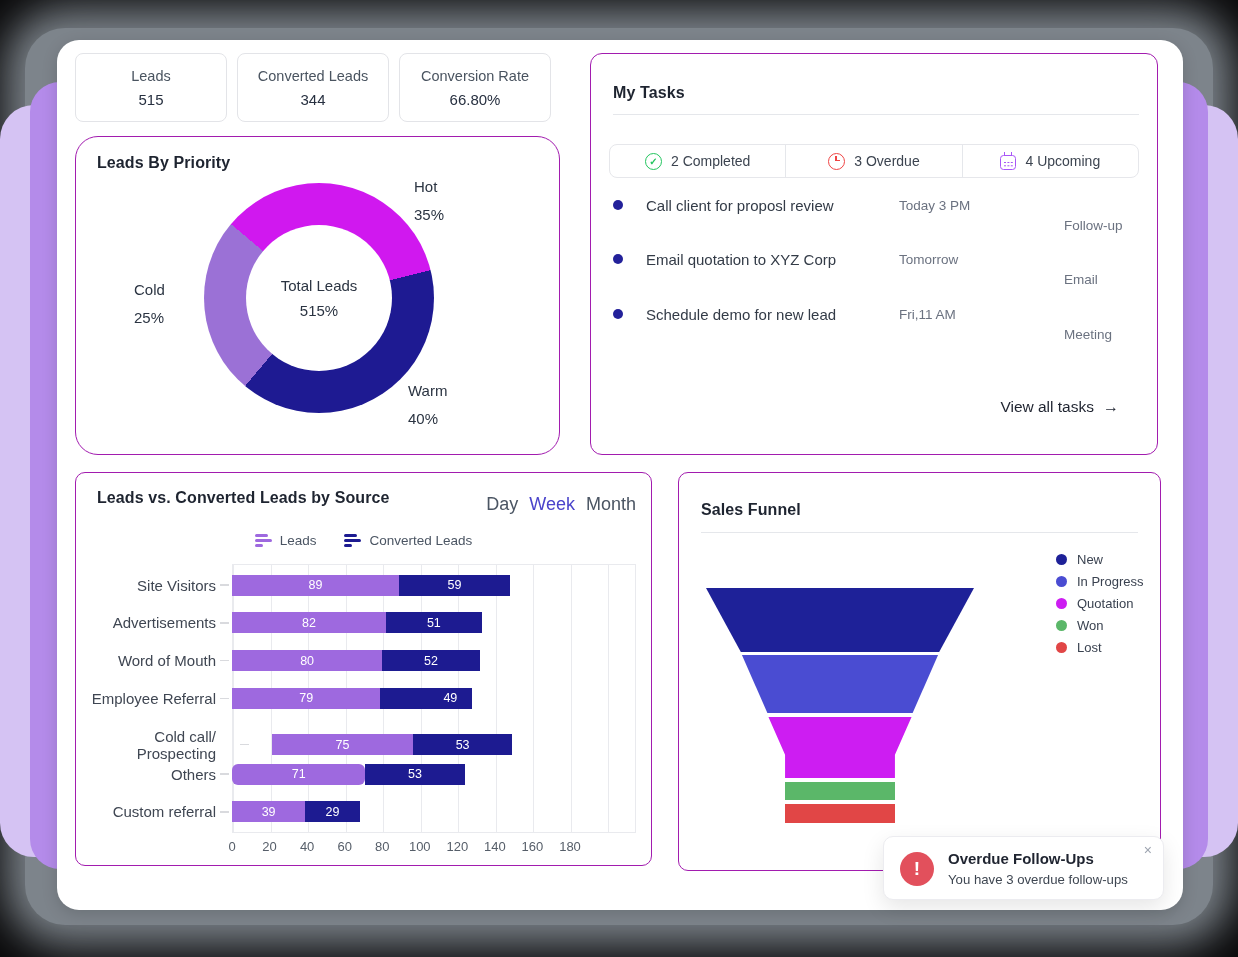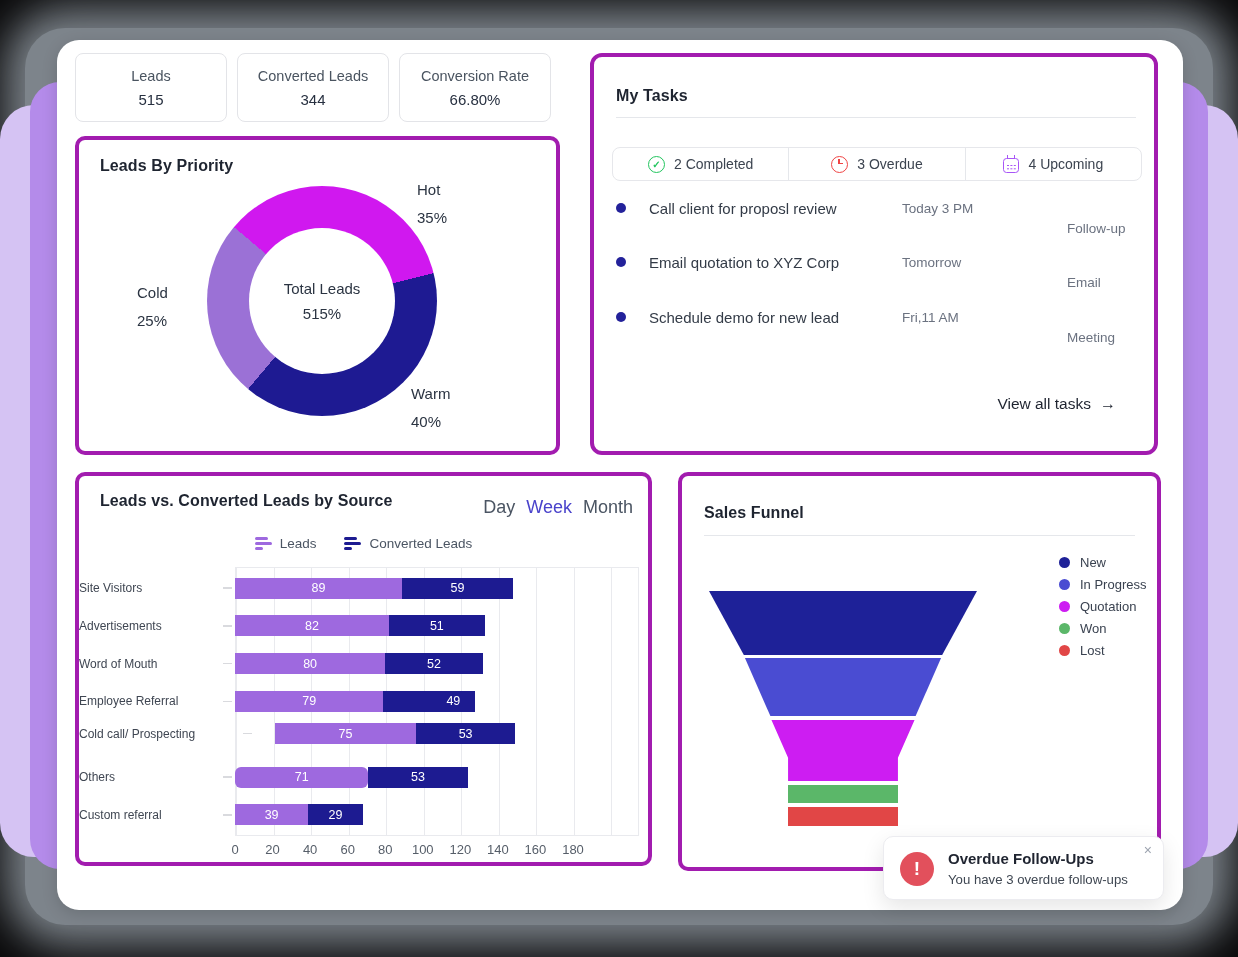--- a/index.html
+++ b/index.html
@@ -7,33 +7,33 @@
   body { background:#0a0a0b; font-family:"Liberation Sans", sans-serif; position:relative; overflow:hidden; }
 
   .halo { position:absolute; left:25px; right:25px; top:28px; bottom:32px; border-radius:40px;
           background:#7d848b; box-shadow:0 0 42px 20px #7d848b; }
   .bg-light { position:absolute; left:0; right:0; top:105px; bottom:100px; border-radius:34px; background:#d5c3f3; }
   .bg-mid   { position:absolute; left:30px; right:30px; top:82px; bottom:88px; border-radius:30px; background:#b48bea; }
 
   .card { position:absolute; left:57px; top:40px; width:1126px; height:870px; background:#ffffff;
           border-radius:22px; box-shadow:0 4px 16px rgba(0,0,0,.15); }
 
-  .panel { position:absolute; background:#fff; border:4px solid #a21caf; border-radius:10px; }
+  .panel { position:absolute; background:#fff; border:1px solid #a21caf; border-radius:10px; }
   .panel-title { font-size:16px; font-weight:700; color:#1e2430; letter-spacing:.1px; }
   .divider { position:absolute; height:1px; background:#e5e7eb; }
 
   
   .stats { position:absolute; left:18px; top:13px; display:flex; gap:10px; }
   .stat-card { width:152px; height:69px; border:1px solid #e3e4e8; border-radius:8px;
                display:flex; flex-direction:column; align-items:center; justify-content:center; gap:7px; background:#fff; }
   .stat-label { font-size:14.5px; color:#4a5460; }
   .stat-value { font-size:15px; color:#273040; }
 
   
-  .priority { left:18px; top:96px; width:485px; height:319px; }
+  .priority { left:18px; top:96px; width:485px; height:319px;border-radius:23px; }
   .priority .panel-title { position:absolute; left:21px; top:17px; }
   .donut { position:absolute; left:128px; top:46px; width:230px; height:230px; border-radius:50%; }
   .donut-hole { position:absolute; left:50%; top:50%; width:146px; height:146px; margin:-73px 0 0 -73px;
                 background:#fff; border-radius:50%; display:flex; flex-direction:column;
                 align-items:center; justify-content:center; gap:8px; }
   .donut-hole span { font-size:15px; color:#2b3442; }
   .slice-label { position:absolute; font-size:15px; color:#2b3442; line-height:28px; }
   .slice-label.hot  { left:338px; top:36px; }
   .slice-label.cold { left:58px;  top:139px; width:76px; }
   .slice-label.warm { left:332px; top:240px; }
@@ -75,21 +75,21 @@
   .periods .selected { color:#4a43cb; font-weight:500; }
   .bar-legend { position:absolute; left:0; right:0; top:60px; display:flex; justify-content:center; gap:28px; }
   .bar-legend .item { display:flex; align-items:center; gap:8px; font-size:13.5px; color:#4b5563; }
   .mini-bars { display:flex; flex-direction:column; gap:2px; }
   .mini-bars i { display:block; height:3px; border-radius:1.5px; }
   .mini-bars i:nth-child(1){ width:13px; } .mini-bars i:nth-child(2){ width:17px; } .mini-bars i:nth-child(3){ width:8px; }
   .plot { position:absolute; left:156px; top:91px; width:404px; height:269px;
           border:1px solid #e9eaee;
           background:repeating-linear-gradient(to right, #e9eaee 0 1px, transparent 1px 37.55px); }
   .bar-row { position:absolute; left:0; height:21px; display:flex; align-items:center; }
-  .bar-cat { width:140px; text-align:left; font-size:12px; color:#3f4652; }
+  .bar-cat { width:140px; text-align:right; font-size:15px; color:#3f4652; }
   .bar-tick { width:9px; height:1.5px; background:#d9dade; margin-left:4px; }
   .bar-track { display:flex; margin-left:3px; height:21px; }
   .bar-seg { height:21px; display:flex; align-items:center; justify-content:center;
              color:#fff; font-size:12.5px; }
   .x-tick { position:absolute; top:366px; transform:translateX(-50%); font-size:13px; color:#565e69; }
 
   
   .funnel { left:621px; top:432px; width:483px; height:399px; }
   .funnel .panel-title { position:absolute; left:22px; top:28px; }
   .funnel .divider { left:22px; right:22px; top:59px; }
@@ -253,21 +253,21 @@
           </div>
         </div>
         <div class="bar-row" style="top: 214.99px;">
           <div class="bar-cat">Employee Referral</div>
           <div class="bar-tick"></div>
           <div class="bar-track">
             <div class="bar-seg" style="width: 148.344px; background: rgb(158, 105, 223);">79</div>
             <div class="bar-seg" style="width: 92.0111px; background: rgb(29, 27, 145); padding-left: 48px;">49</div>
           </div>
         </div>
-        <div class="bar-row" style="top: 247px; gap: 20px;">
+        <div class="bar-row" style="top: 261px; gap: 20px;">
           <div class="bar-cat">Cold call/ Prospecting</div>
           <div class="bar-tick"></div>
           <div class="bar-track">
             <div class="bar-seg" style="width: 140.833px; background: rgb(158, 105, 223);">75</div>
             <div class="bar-seg" style="width: 99.5222px; background: rgb(29, 27, 145);">53</div>
           </div>
         </div>
         <div class="bar-row" style="top: 290.65px;">
           <div class="bar-cat">Others</div>
           <div class="bar-tick"></div>

